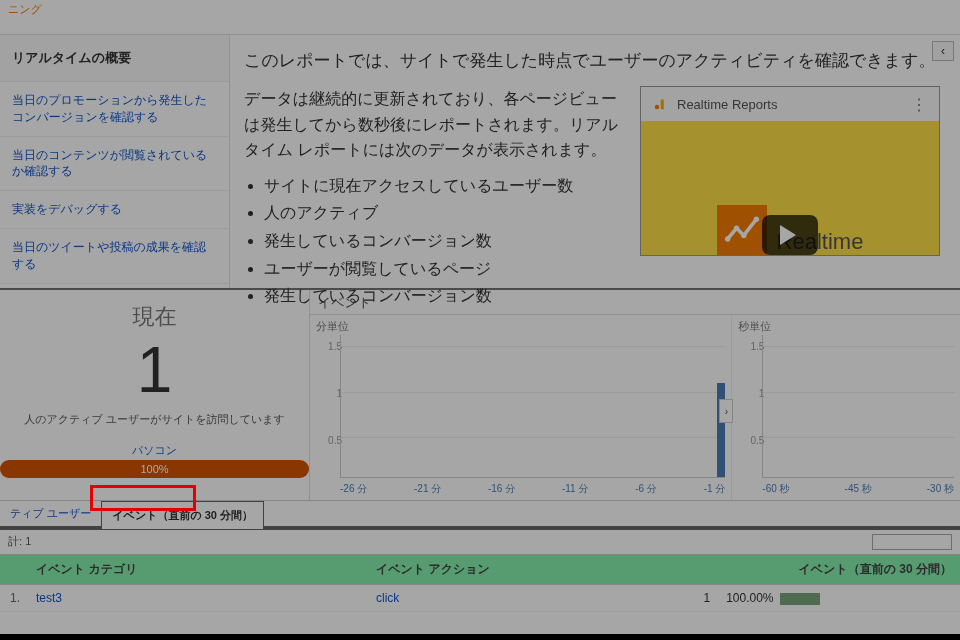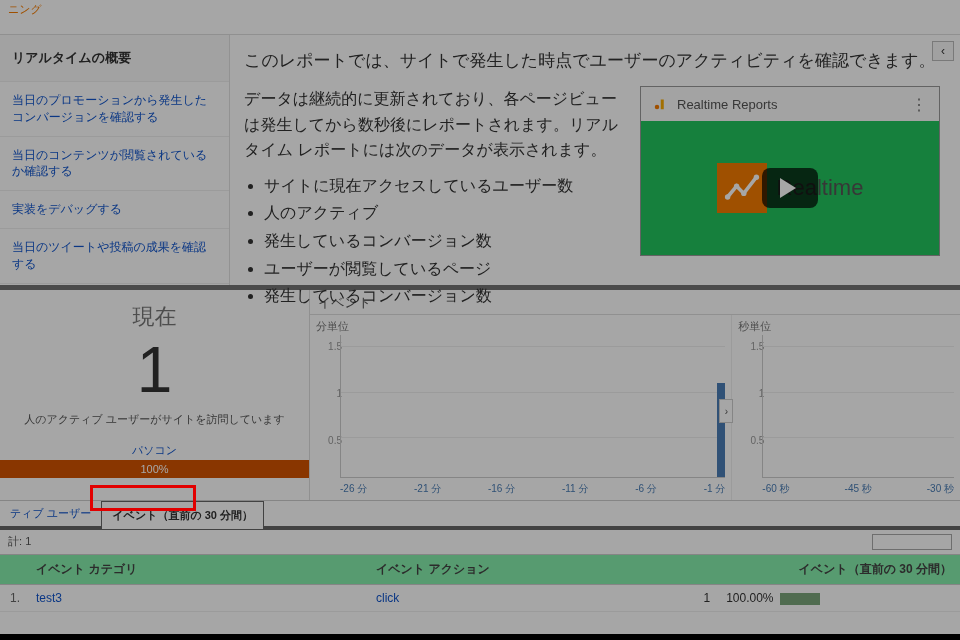--- a/index.html
+++ b/index.html
@@ -3,54 +3,54 @@
 <meta charset="utf-8">
 <style>
   * { box-sizing: border-box; margin: 0; padding: 0; }
   body { font-family: Arial, "Hiragino Sans", sans-serif; font-size: 12px; color: #333; background: #fff; width: 960px; height: 640px; overflow: hidden; position: relative; }
   .dim { position: absolute; inset: 0; background: rgba(0,0,0,0.35); pointer-events: none; z-index: 100; }
 
   
   .topbar { height: 35px; padding: 2px 8px; font-size: 11px; color: #f57c00; border-bottom: 1px solid #ddd; }
 
   
-  .upper { display: flex; height: 255px; border-bottom: 5px solid #737373; }
+  .upper { display: flex; height: 255px; border-bottom: 2px solid #737373; }
   .sidebar { width: 230px; border-right: 1px solid #e0e0e0; }
   .sidebar-header { position: relative; padding: 14px 12px; font-size: 13px; font-weight: bold; border-bottom: 1px solid #eee; background: #f9f9f9; }
   .sidebar-header::after { content:""; position:absolute; right:-10px; top:50%; margin-top:-10px; border:10px solid transparent; border-left-color:#f9f9f9; }
   .side-link { display: block; padding: 10px 12px; font-size: 12px; color: #1155cc; text-decoration: none; border-bottom: 1px solid #eee; line-height: 1.4; }
 
   .content { flex: 1; padding: 14px 20px 10px 14px; position: relative; }
   .headline { font-size: 17px; margin-bottom: 14px; }
   .content-row { display: flex; gap: 20px; }
   .desc { flex: 1; font-size: 16px; line-height: 1.6; }
   .desc ul { margin: 10px 0 0 20px; }
   .desc li { margin: 2px 0; }
   .video { width: 300px; height: 170px; border: 1px solid #999; background: #fff; position: relative; display:flex; flex-direction:column; }
   .video-bar { height: 34px; background: #fafafa; display:flex; align-items:center; padding:0 10px; gap:8px; }
   .video-logo { width:18px; height:18px; display:inline-flex; align-items:center; justify-content:center; }
   .video-title { font-size:13px; color:#555; flex:1; }
   .video-dots { color:#777; font-size:16px; letter-spacing:2px; }
-  .video-body { flex:1; background:#22c55e; display:flex; align-items:center; justify-content:center; gap:10px; position:relative; }
+  .video-body { flex:1; background:#fde047; display:flex; align-items:flex-end; justify-content:center; gap:10px; position:relative; }
   .realtime-mark { width:50px; height:50px; background:#f57c00; display:flex; align-items:center; justify-content:center; }
   .realtime-mark svg { width:36px; height:36px; }
   .realtime-text { font-size:22px; color:#555; font-family: "Product Sans", Arial, sans-serif; }
   .play { position:absolute; width:56px; height:40px; background:rgba(0,0,0,0.7); border-radius:8px; display:flex; align-items:center; justify-content:center; }
   .play::after { content:""; border:10px solid transparent; border-left:16px solid #fff; margin-left:6px; }
   .back-btn { position:absolute; top:6px; right:6px; width:22px; height:20px; border:1px solid #bbb; background:#f8f8f8; font-size:12px; display:flex; align-items:center; justify-content:center; }
 
   
   .lower { display:flex; flex-direction:column; }
   .dash-row { display:flex; height:210px; }
   .current { width:310px; text-align:center; padding-top:6px; border-right:1px solid #ddd; }
   .current-label { font-size:22px; color:#777; margin-top:6px; }
   .current-num { font-size:64px; font-weight:300; line-height:1; margin:6px 0 10px; }
   .current-sub { font-size:11px; color:#555; margin-bottom:16px; }
   .device-label { text-align:center; padding:0 0 2px 0; font-size:11px; color:#1155cc; }
-  .bar { height:18px; background:#d35400; color:#fff; font-size:11px; display:flex; align-items:center; justify-content:center; }
+  .bar { height:18px; background:#d35400; color:#fff; font-size:11px; display:flex; align-items:center; justify-content:center;border-radius:9px; }
 
   .charts { flex:1; display:flex; flex-direction:column; }
   .charts-title { padding: 4px 8px 2px; font-size:13px; color:#555; border-bottom:1px solid #ddd; }
   .chart-pair { flex:1; display:flex; }
   .chart { position:relative; padding:6px 4px 0 30px; }
   .chart.minute { flex: 2.6; border-right:1px solid #eee; }
   .chart.second { flex: 1.3; }
   .chart-sub { position:absolute; top:4px; left:6px; font-size:11px; color:#777; }
   .axis { position:absolute; left:0; top:20px; bottom:22px; width:28px; }
   .ytick { position:absolute; left:8px; width:100%; font-size:10px; color:#999; text-align:right; padding-right:4px; }

